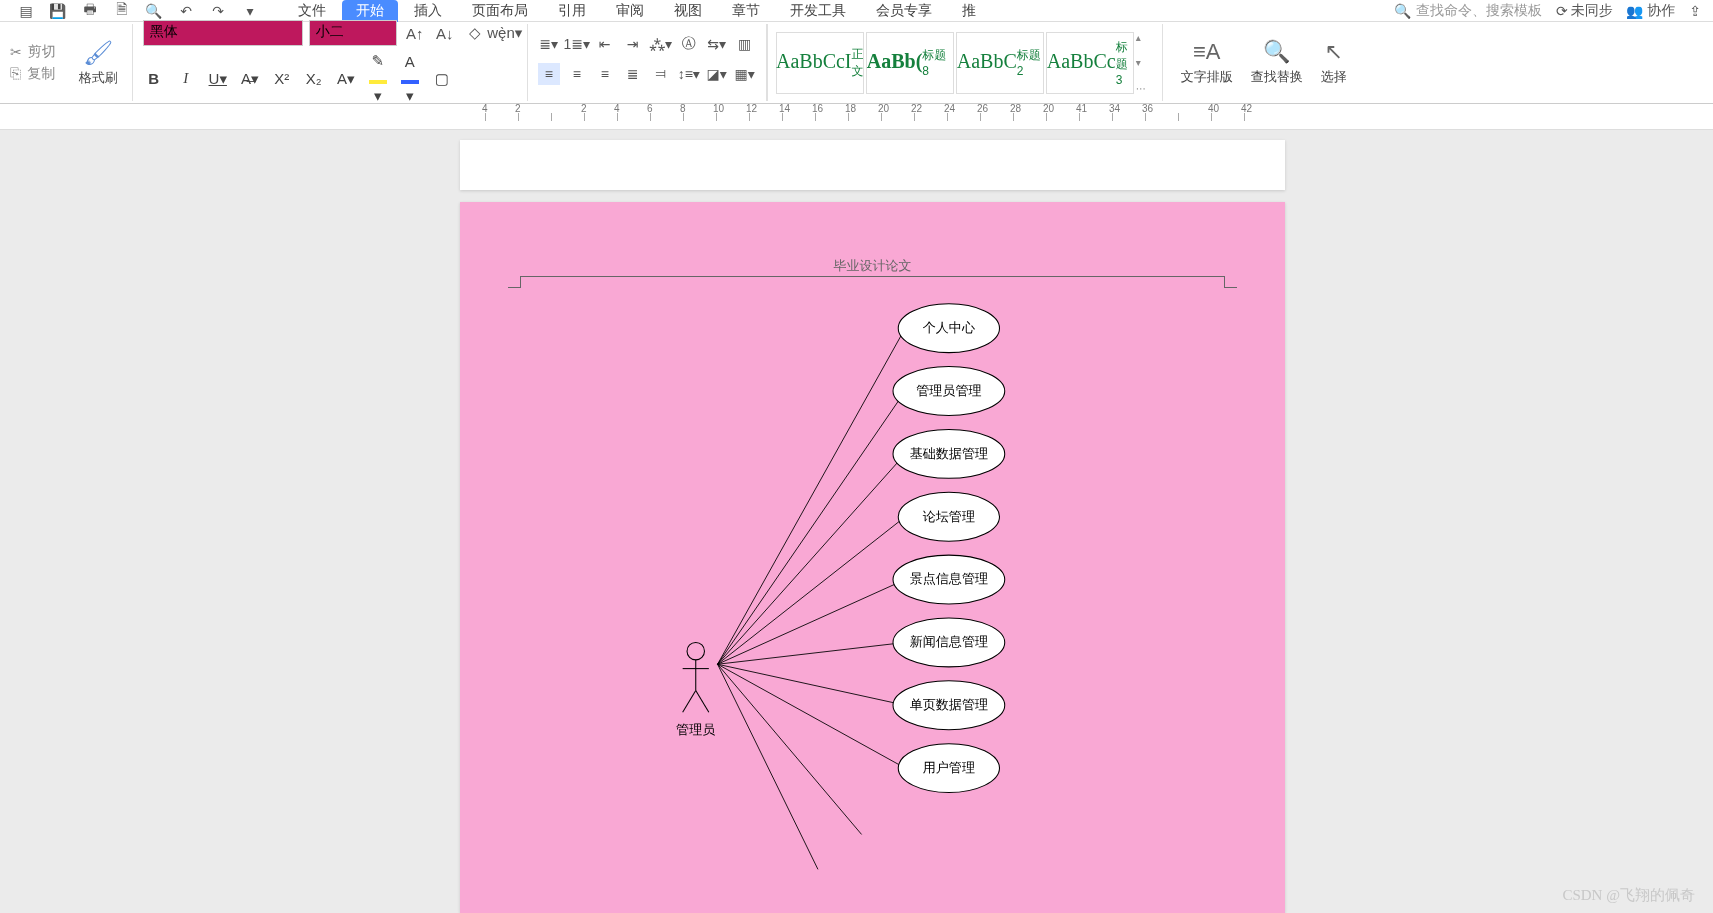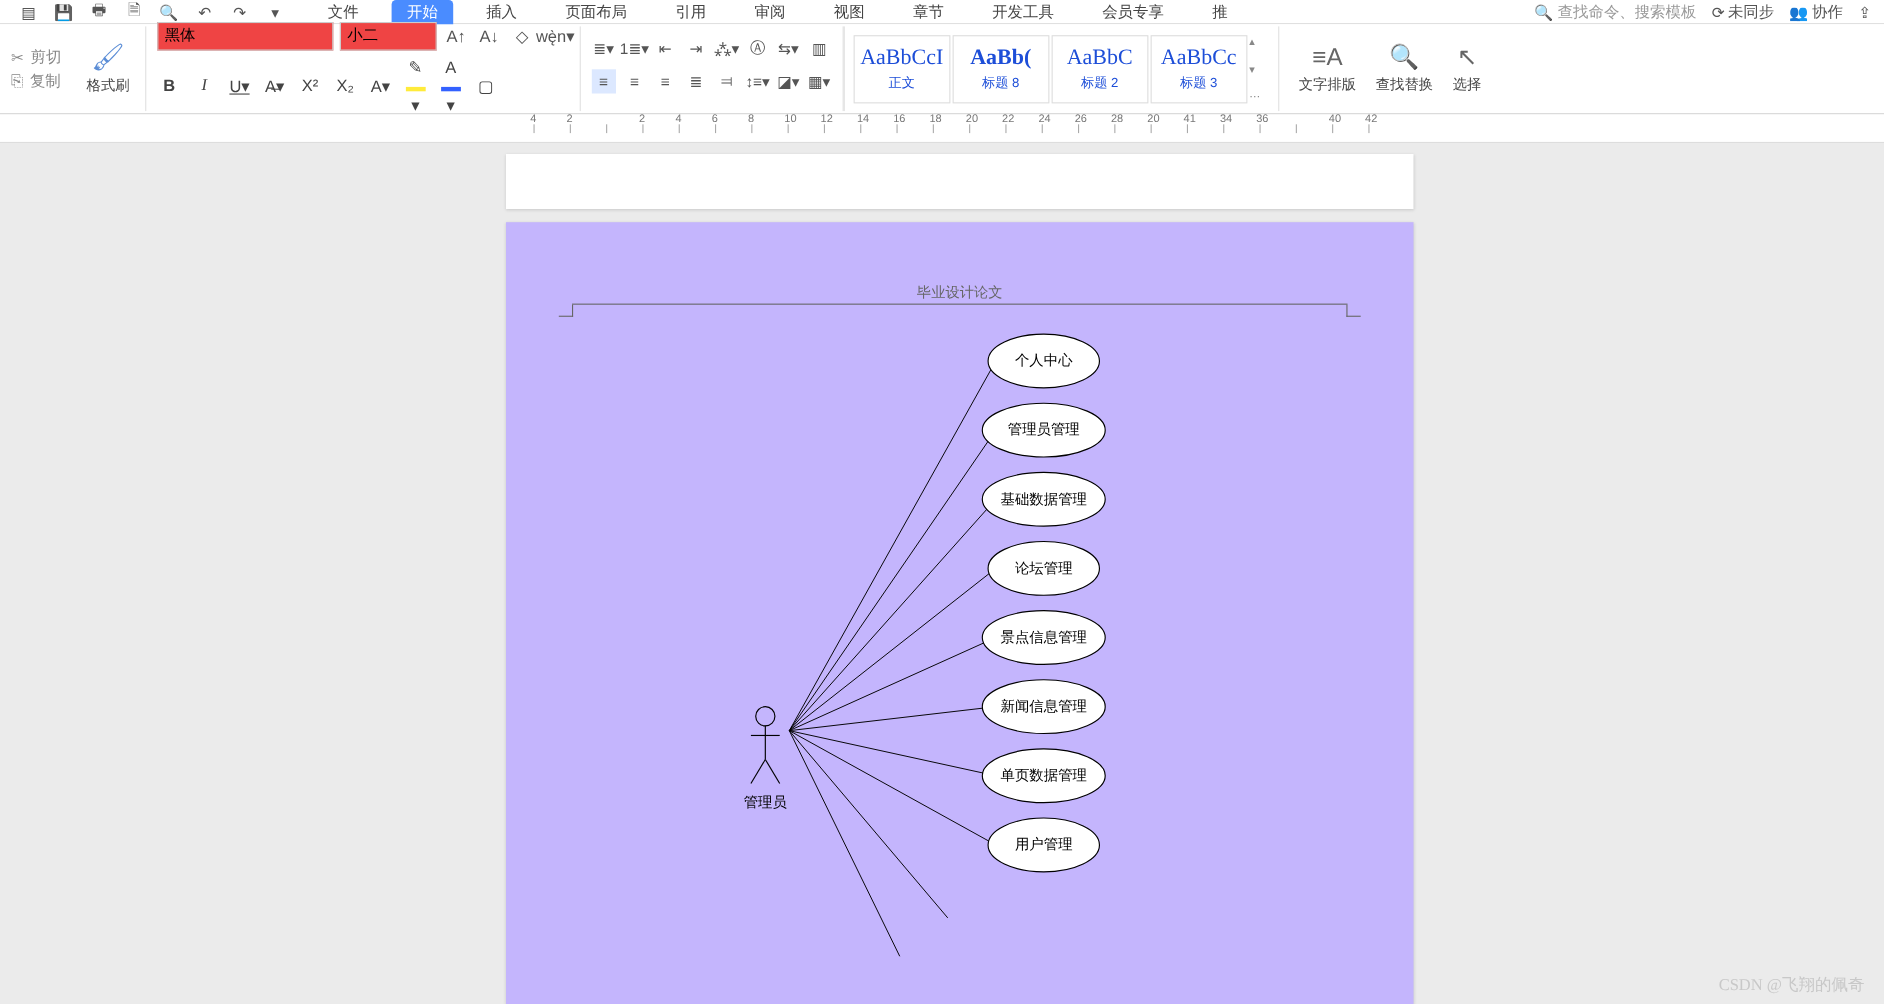--- a/index.html
+++ b/index.html
@@ -16,21 +16,21 @@
     height: 22px;
     background: #fff;
     display: flex;
     align-items: center;
     border-bottom: 1px solid #ddd;
     padding: 0 4px;
     gap: 2px;
   }
   .top-row .lefticons { display:flex; gap:12px; align-items:center; padding:0 12px; }
   .top-row .icon { width:20px; height:20px; display:flex; align-items:center; justify-content:center; color:#555; font-size:14px; }
-  .top-row .tabs { display:flex; gap:16px; margin-left:10px; }
+  .top-row .tabs { display:flex; gap:2px; margin-left:10px; }
   .top-row .tab { padding:2px 14px; font-size:14px; color:#444; border-radius:4px 4px 0 0; }
   .top-row .tab.active { background:#4a8cff; color:#fff; }
   .top-row .right { margin-left:auto; display:flex; gap:14px; align-items:center; padding-right:8px; }
   .top-row .search { display:flex; align-items:center; color:#999; font-size:14px; gap:4px; }
   .top-row .rlink { font-size:14px; color:#555; display:flex; align-items:center; gap:3px; }
 
   
   .ribbon {
     height: 82px;
     background:#fff;
@@ -39,53 +39,53 @@
     align-items:stretch;
     padding:2px 2px;
   }
   .ribbon-group { display:flex; flex-direction:column; justify-content:center; padding:0 8px; border-right:1px solid transparent; }
   .ribbon-group.sep { border-right:1px solid #e0e0e0; }
   .clip-row { display:flex; align-items:center; gap:6px; font-size:14px; color:#888; margin-bottom:4px;}
   .clip-row2 { display:flex; align-items:center; gap:6px; font-size:14px; color:#888;}
   .format-brush { display:flex; flex-direction:column; align-items:center; font-size:13px; color:#444; gap:2px; padding:0 6px;}
   .format-brush .icn { font-size:24px; color:#5b8dd6; }
   .font-row { display:flex; align-items:center; gap:6px; margin-bottom:6px;}
-  .font-row select, .font-row .sel { height:26px; border:1px solid #ccc; font-size:14px; background:#ef4444; }
+  .font-row select, .font-row .sel { height:26px; border:1px solid #ccc; font-size:14px; background:#be185d; }
   .font-sel { width:160px; padding:2px 6px; }
   .size-sel { width:88px; padding:2px 6px; }
   .font-row .aicon { width:24px; height:24px; display:flex; align-items:center; justify-content:center; font-size:15px; color:#555; }
   .font-row2 { display:flex; align-items:center; gap:10px; }
   .font-row2 .b { font-weight:bold; font-size:18px; }
   .font-row2 .i { font-style:italic; font-family:serif; font-size:18px; }
   .font-row2 .u { text-decoration:underline; font-size:18px; }
   .font-row2 .ic { width:22px; text-align:center; font-size:15px; color:#444; position:relative; }
   .hl { display:inline-block; width:18px; height:4px; background:#ffeb3b; }
   .fc { display:inline-block; width:18px; height:4px; background:#3361ff; }
   .para-group { padding:0 10px; }
   .para-row { display:flex; gap:6px; align-items:center; margin-bottom:8px;}
   .para-row .pi { width:22px; height:22px; display:flex; align-items:center; justify-content:center; color:#555; font-size:14px; }
   .para-row .pi.active { background:#dce8ff; }
   .styles { display:flex; align-items:center; gap:2px; padding:0 8px; border-left:1px solid #e0e0e0; }
-  .style-box { width:88px; height:62px; border:1px solid #ddd; display:flex; flex-direction:column; align-items:center; justify-content:center; font-size:12px; color:#1d4ed8;}
+  .style-box { width:88px; height:62px; border:1px solid #ddd; display:flex; flex-direction:row; align-items:center; justify-content:center; font-size:12px; color:#15803d;}
   .style-box .prev { font-family:serif; font-size:20px; margin-bottom:3px; }
   .style-scroll { width:18px; display:flex; flex-direction:column; justify-content:space-between; height:62px; color:#888; font-size:10px;}
   .right-tools { display:flex; align-items:center; gap:18px; padding:0 18px; border-left:1px solid #e0e0e0;}
   .rt { display:flex; flex-direction:column; align-items:center; font-size:13px; color:#444; gap:3px;}
   .rt .icn { font-size:22px; color:#666;}
 
   
   .ruler { height:26px; background:#fff; border-bottom:1px solid #ddd; position:relative; }
   .ruler-inner { position:absolute; left:485px; right:200px; top:2px; height:22px; display:flex; align-items:center; font-size:10px; color:#777; letter-spacing:0; }
   .ruler-tick { width:33px; text-align:left; border-left:1px solid #aaa; height:8px; position:relative; }
   .ruler-tick span { position:absolute; top:-10px; left:-4px; }
 
   
   .doc-area { position:absolute; top:130px; left:0; right:0; bottom:0; background:#ebebeb; overflow:hidden;}
   .page-prev { position:absolute; left:460px; top:10px; width:825px; height:50px; background:#fff; box-shadow:0 1px 3px rgba(0,0,0,.15);}
-  .page { position:absolute; left:460px; top:72px; width:825px; bottom:0; background:#c4b5fd; box-shadow:0 1px 3px rgba(0,0,0,.15);}
+  .page { position:absolute; left:460px; top:72px; width:825px; bottom:0; background:#f9a8d4; box-shadow:0 1px 3px rgba(0,0,0,.15);}
   .page-header { position:absolute; top:55px; left:0; right:0; text-align:center; font-size:13px; color:#666; font-family:"SimSun",serif; }
   .page-header-line { position:absolute; top:74px; left:60px; right:60px; height:10px; border-top:1px solid #666; }
   .page-header-line::before, .page-header-line::after { content:""; position:absolute; width:12px; height:10px; border-bottom:1px solid #666; top:0;}
   .page-header-line::before { left:-12px; border-right:1px solid #666;}
   .page-header-line::after { right:-12px; border-left:1px solid #666;}
 
   
   .diagram { position:absolute; top:100px; left:0; right:0; bottom:0; }
   .diagram svg { width:100%; height:100%; }
   .ellipse-label { font-size:15px; font-family:"SimSun","Microsoft YaHei"; fill:#000; text-anchor:middle; dominant-baseline:middle;}

